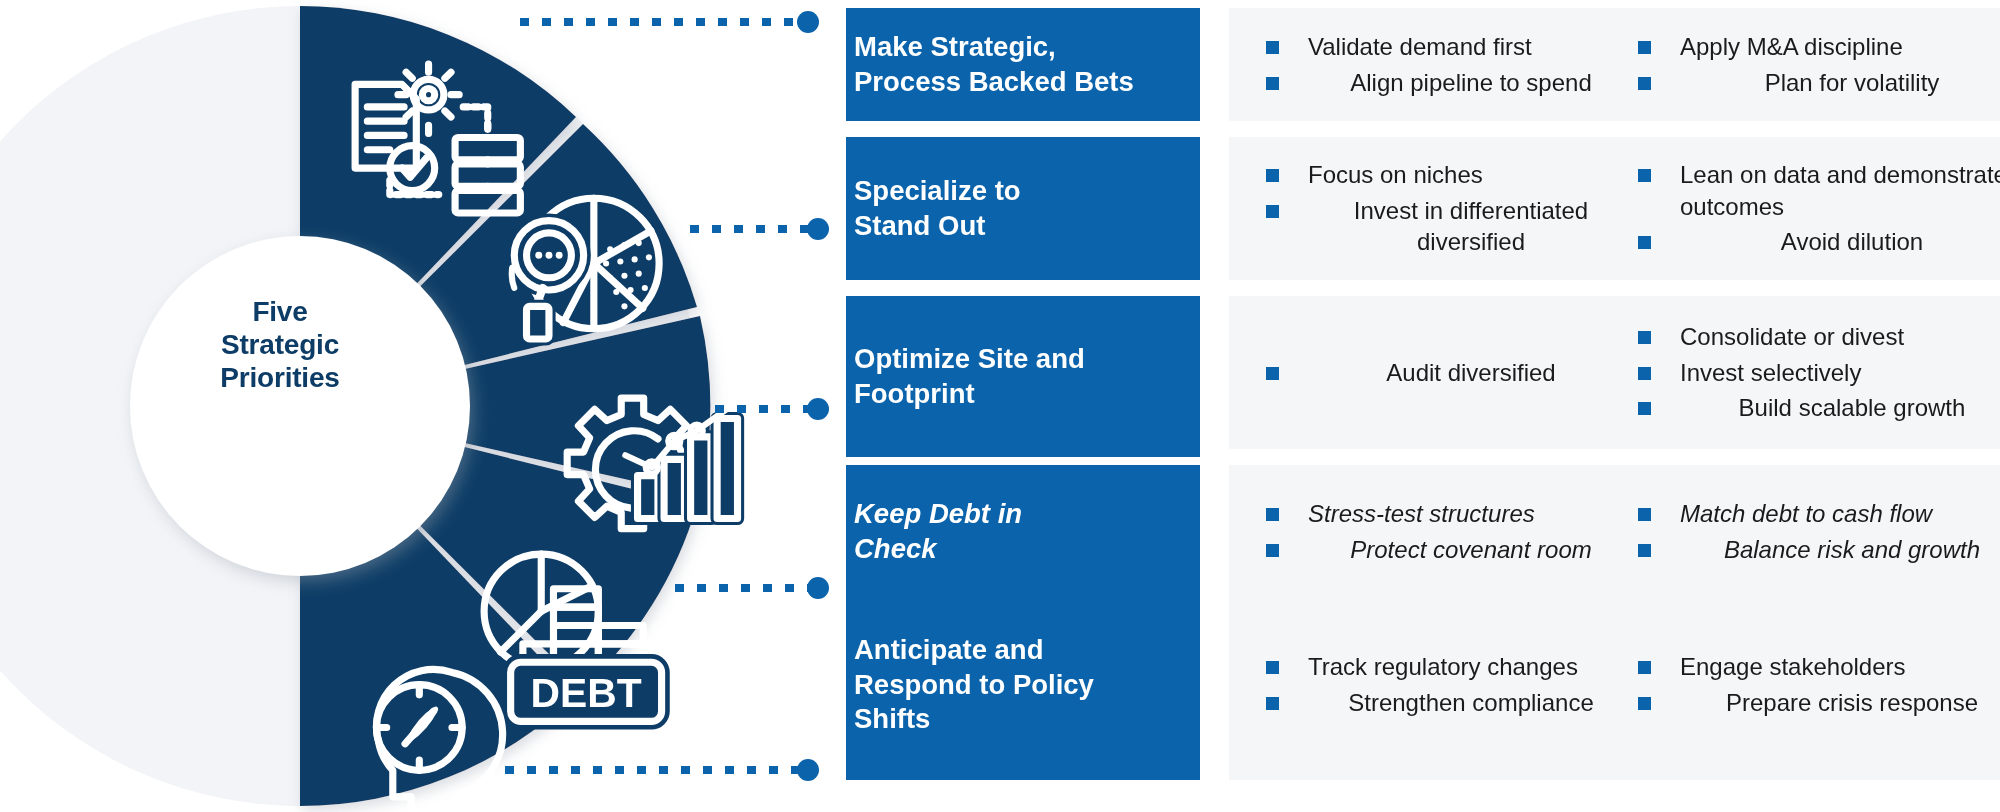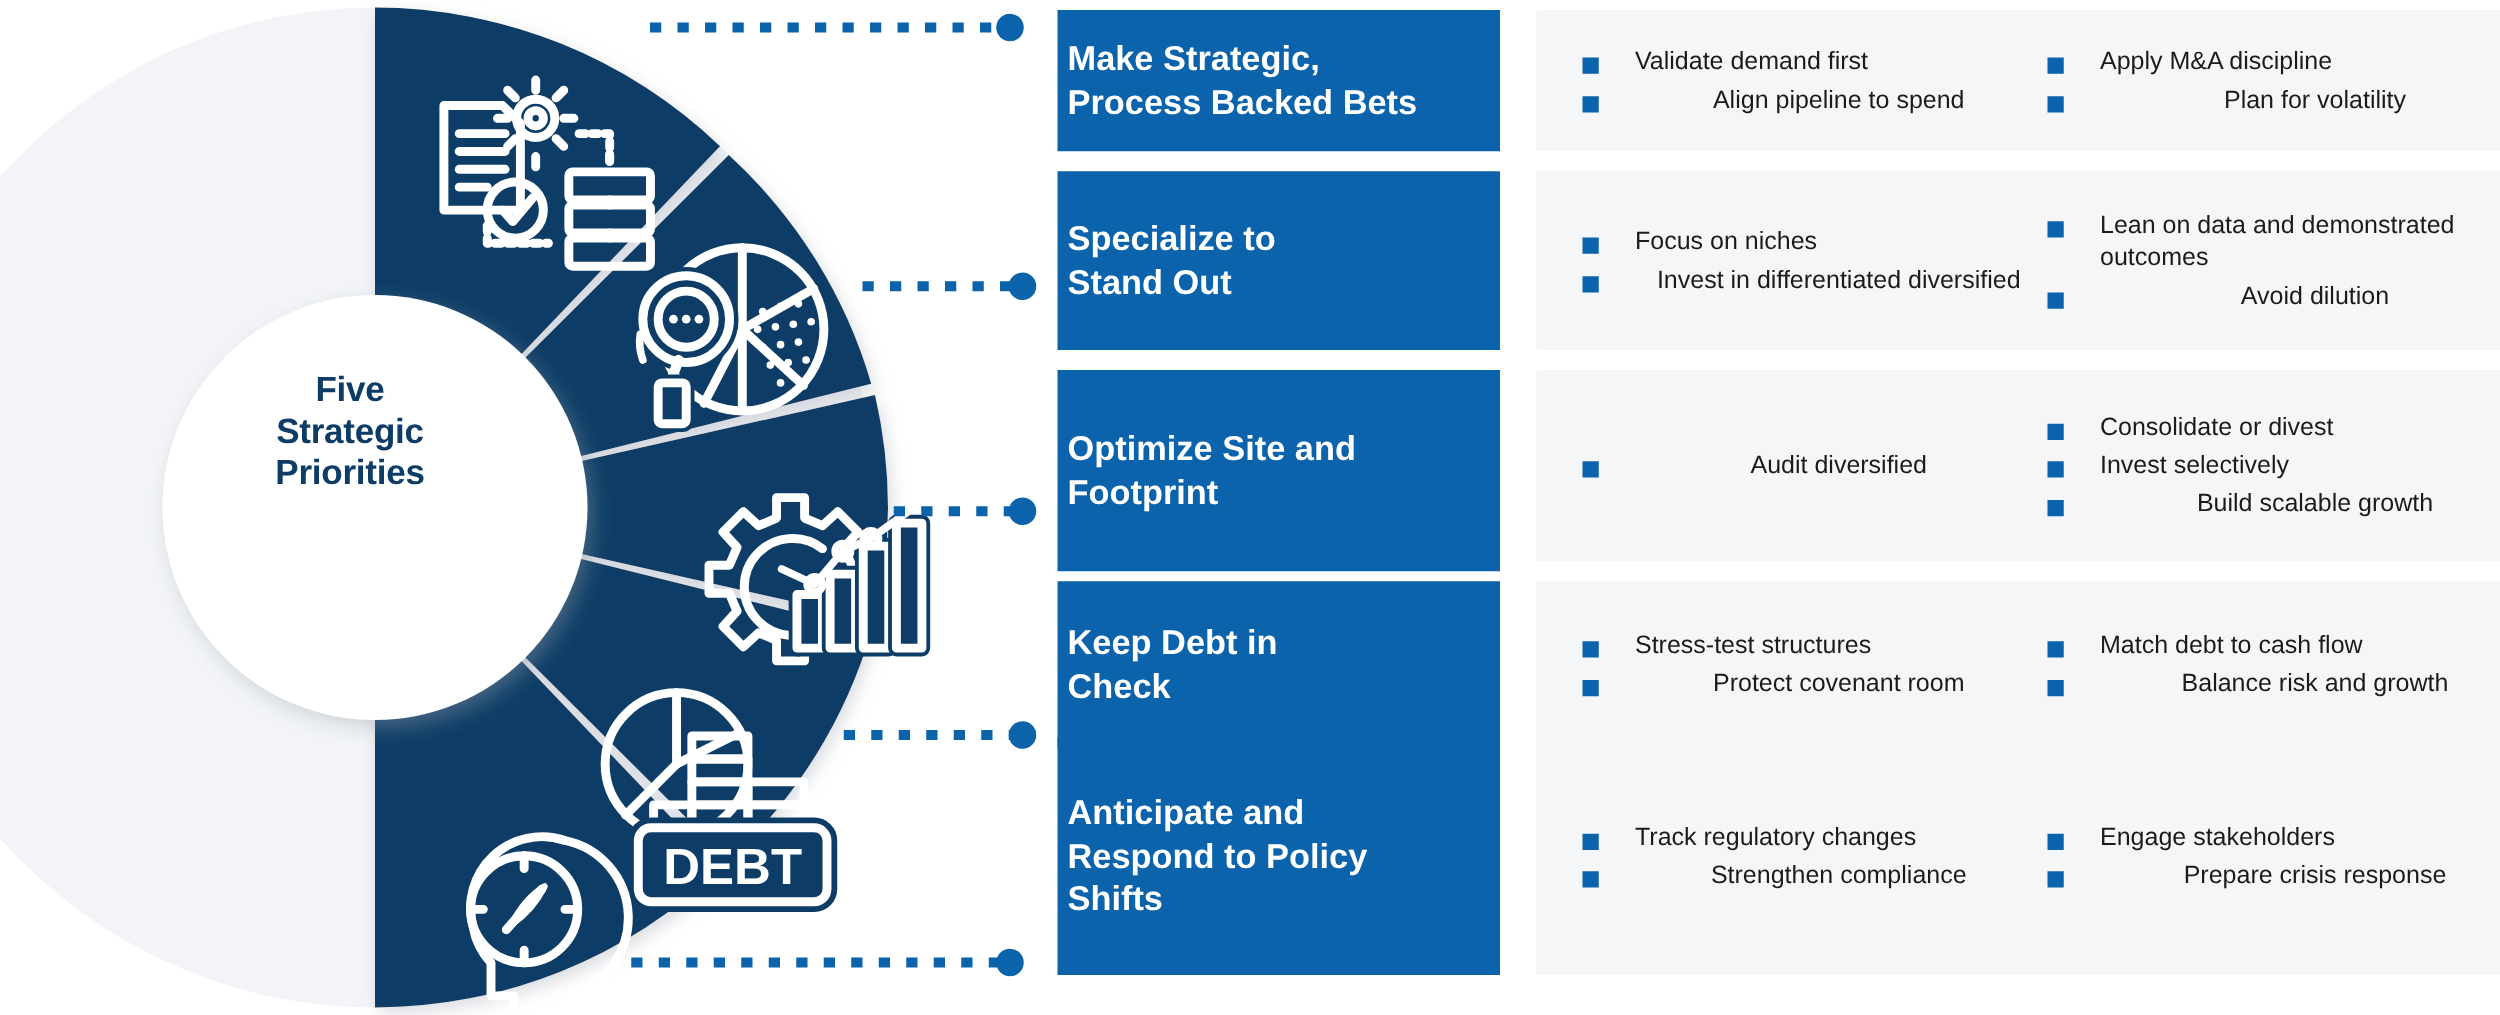--- a/index.html
+++ b/index.html
@@ -49,21 +49,21 @@
     margin-left: 29px;
     display: flex;
     align-items: center;
     padding-left: 33px;
   }
   .bcol { width: 372px; flex: 0 0 372px; }
   .bcol.wide { width: 390px; flex: 0 0 390px; }
   .bullet {
     position: relative;
     padding-left: 46px;
-    font-size: 20px;
+    font-size: 24px;
     line-height: 1.32;
     color: #1b1b1b;
     margin-bottom: 4px;
   }
   .bullet:last-child { margin-bottom: 0; text-align: center; }
   .bullet::before {
     content: "";
     position: absolute;
     left: 4px; top: 10px;
     width: 13px; height: 13px;
@@ -267,21 +267,21 @@
           <div class="bcol">
             <div class="bullet">Audit diversified</div>
           </div>
           <div class="bcol wide">
             <div class="bullet">Consolidate or divest</div>
             <div class="bullet">Invest selectively</div>
             <div class="bullet">Build scalable growth</div>
           </div>
         </div>
       </div>
-      <div class="row" style="top: 465px; height: 133px;">
+      <div class="row" style="top: 465px; height: 133px; font-style: italic;">
         <div class="head" style="height: 133px;">
           <div style="white-space: pre-line;">Keep Debt in
 Check</div>
         </div>
         <div class="bullets-wrap" style="height: 133px;">
           <div class="bcol">
             <div class="bullet">Stress-test structures</div>
             <div class="bullet">Protect covenant room</div>
           </div>
           <div class="bcol wide">

